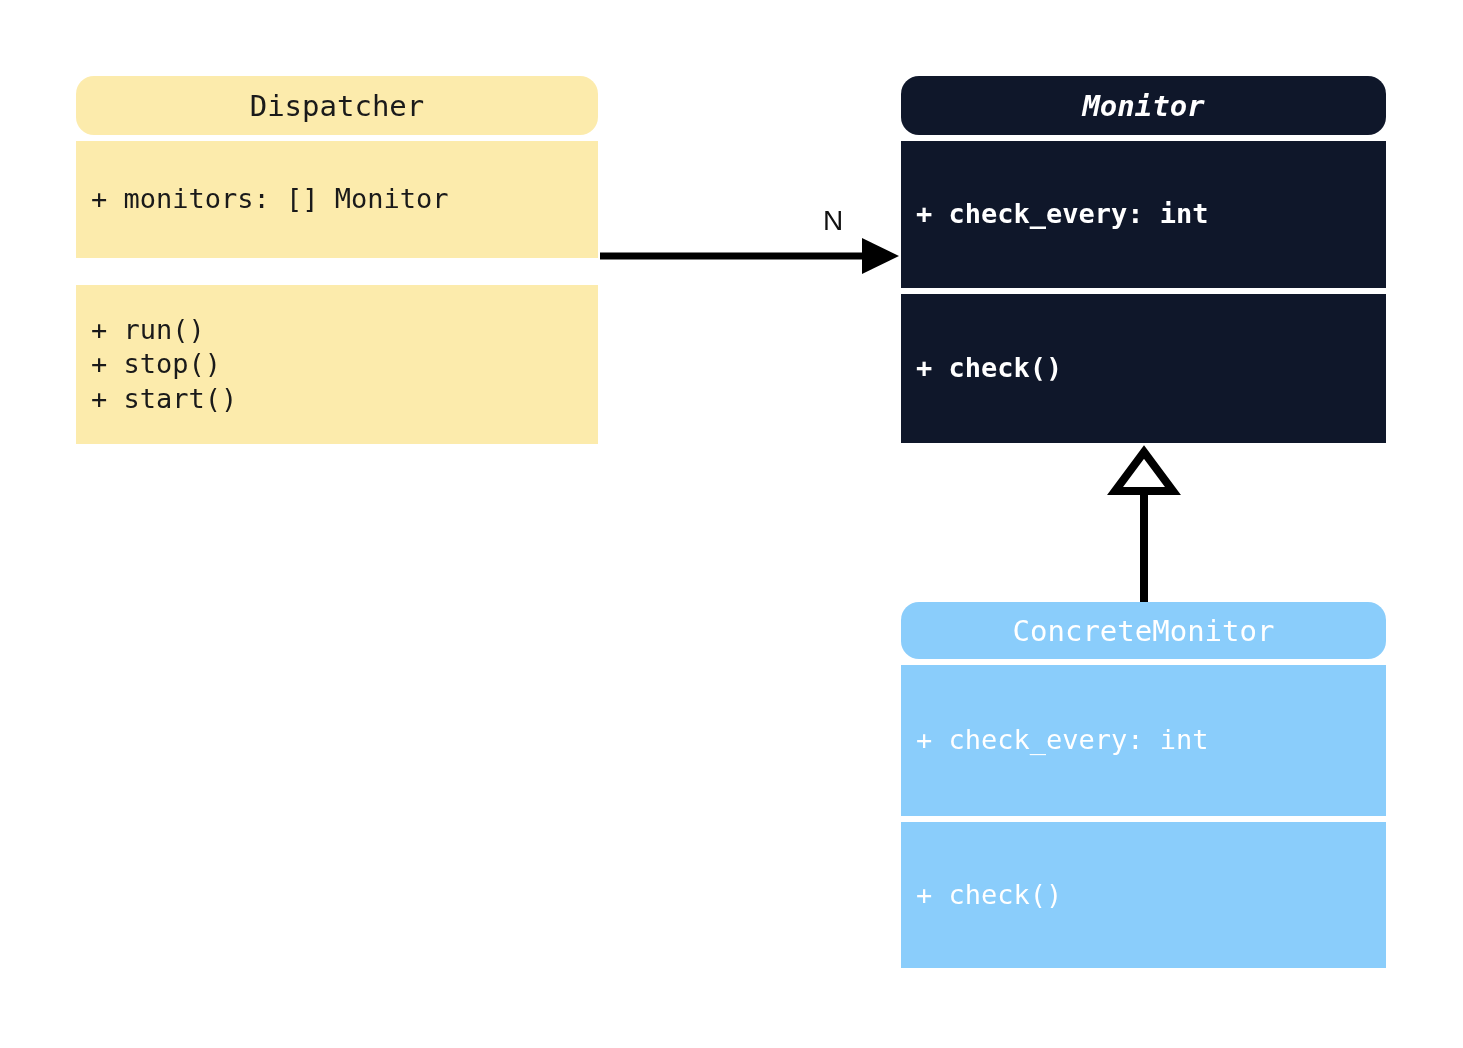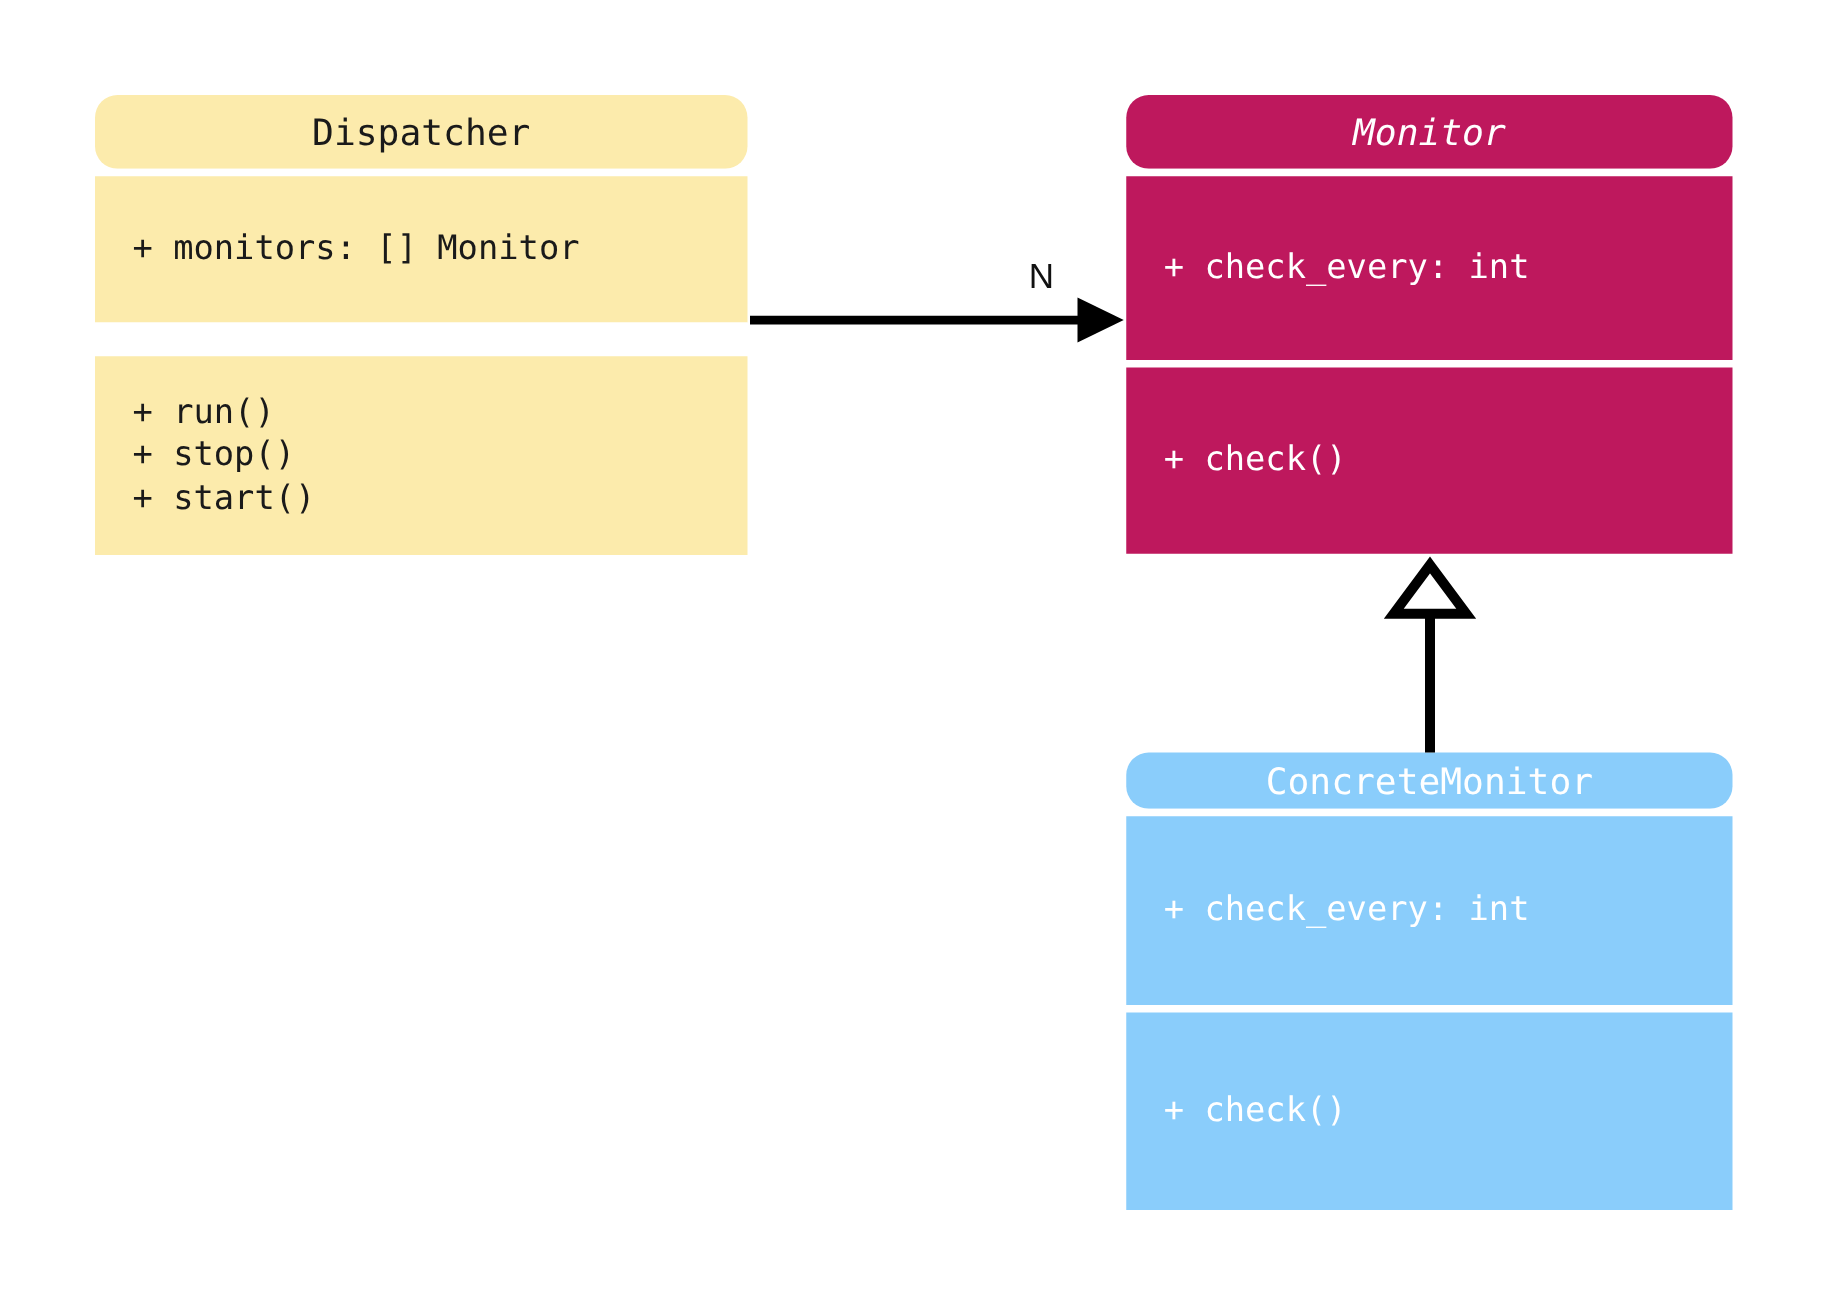--- a/index.html
+++ b/index.html
@@ -32,21 +32,21 @@
     font-size: 29px;
     letter-spacing: 0px;
     white-space: pre;
     border-radius: 18px;
   }
   .uml-compartment {
     box-sizing: border-box;
     display: flex;
     flex-direction: column;
     justify-content: center;
-    padding-left: 30px;
+    padding-left: 15px;
     font-size: 27px;
     line-height: 1.28;
     white-space: pre;
   }
   .uml-sep {
     height: 6px;
     background: #ffffff;
     flex: 0 0 auto;
   }
   .member {
@@ -69,39 +69,39 @@
 
   
   .box-monitor {
     left: 901px;
     top: 76px;
     width: 485px;
     height: 367px;
     color: #ffffff;
   }
   .box-monitor .uml-title,
-  .box-monitor .uml-compartment { background: #be185d; }
+  .box-monitor .uml-compartment { background: #0f172a; font-weight: bold; }
   .box-monitor .uml-title {
     height: 59px;
     font-style: italic;
   }
   .box-monitor .c1 { height: 147px; }
   .box-monitor .c2 { flex: 1 1 auto; }
 
   
   .box-concrete {
     left: 901px;
     top: 602px;
     width: 485px;
     height: 366px;
     color: #ffffff;
   }
   .box-concrete .uml-title,
   .box-concrete .uml-compartment { background: #8acdfb; }
-  .box-concrete .uml-title { height: 45px; }
+  .box-concrete .uml-title { height: 57px; }
   .box-concrete .c1 { height: 151px; }
   .box-concrete .c2 { flex: 1 1 auto; }
 
   
   .connector-layer {
     position: absolute;
     left: 0;
     top: 0;
     width: 1463px;
     height: 1048px;

